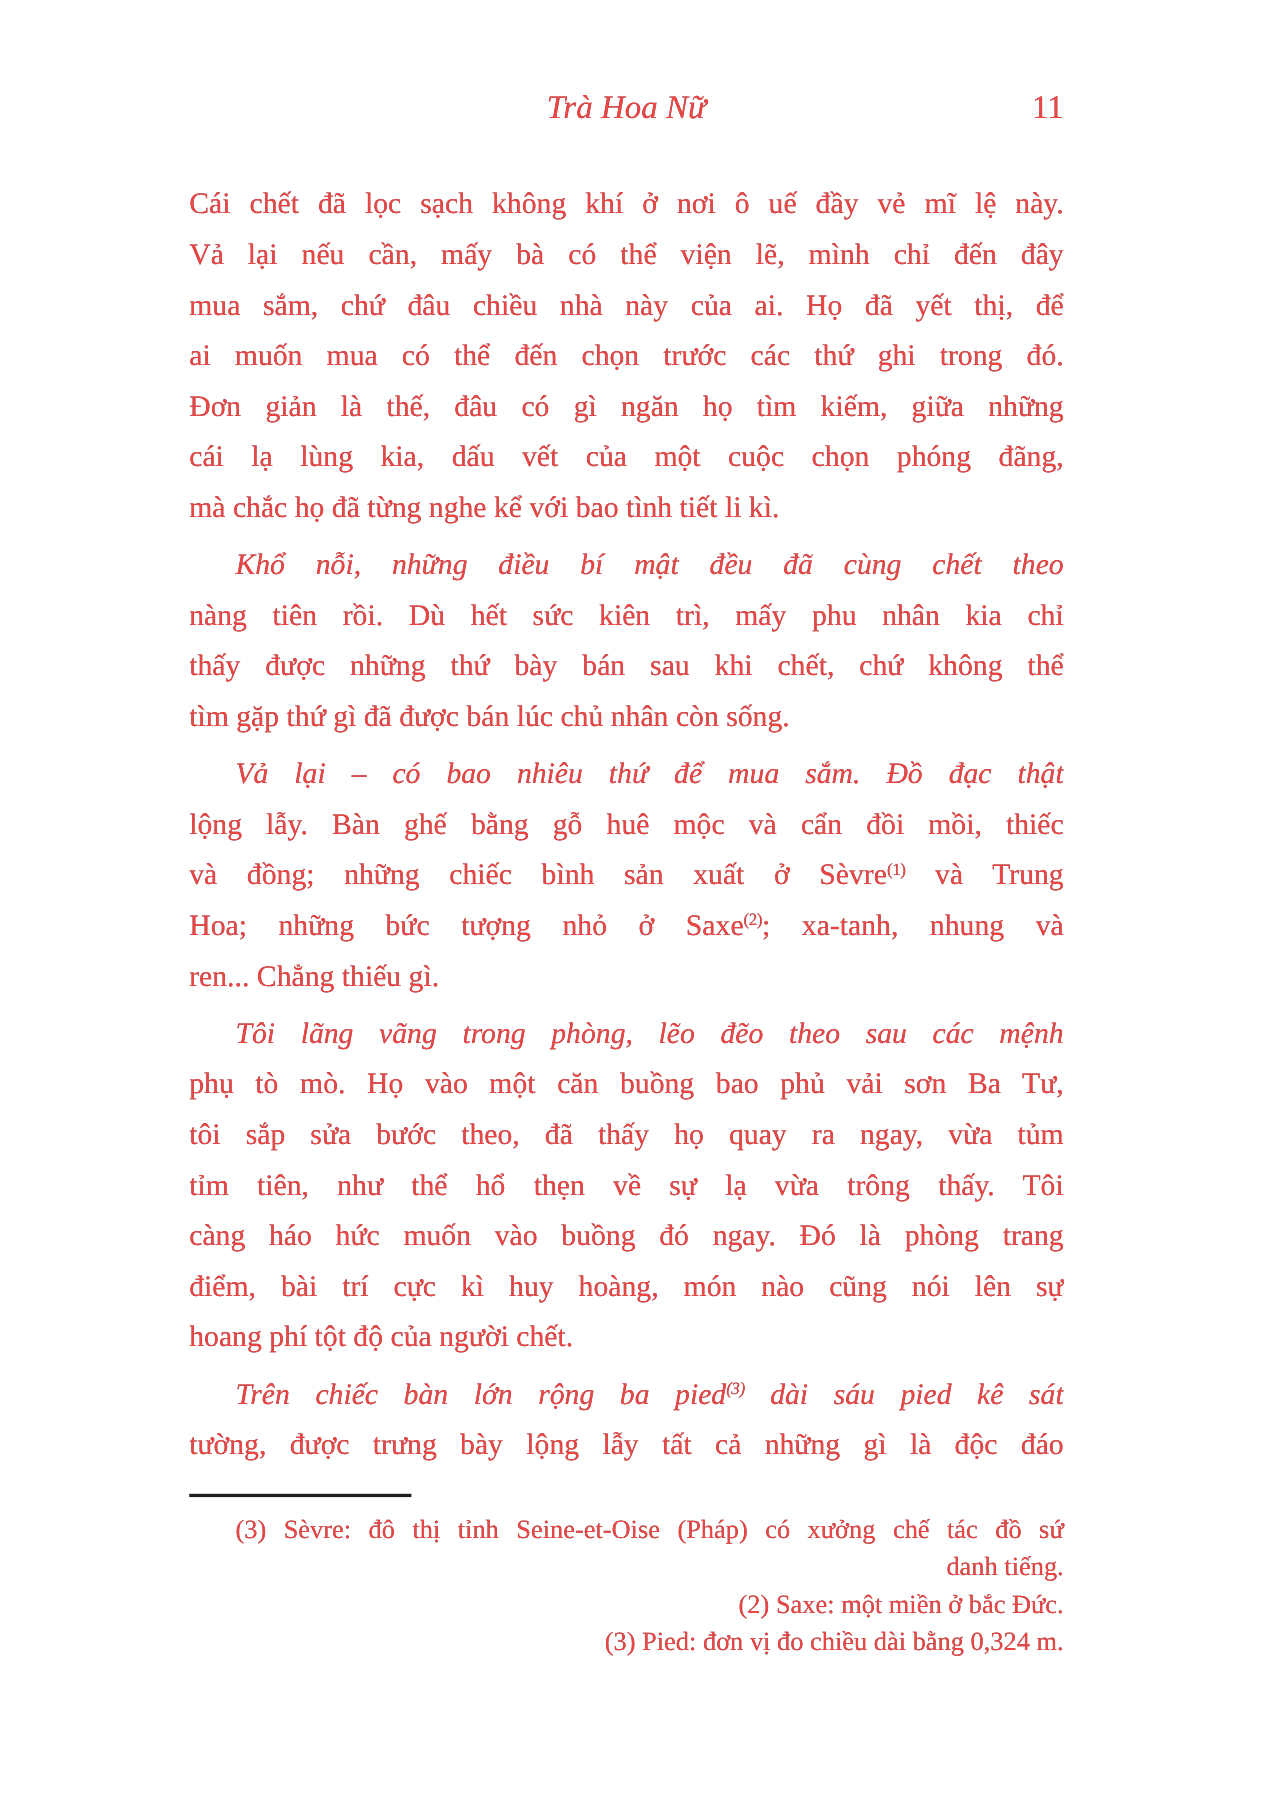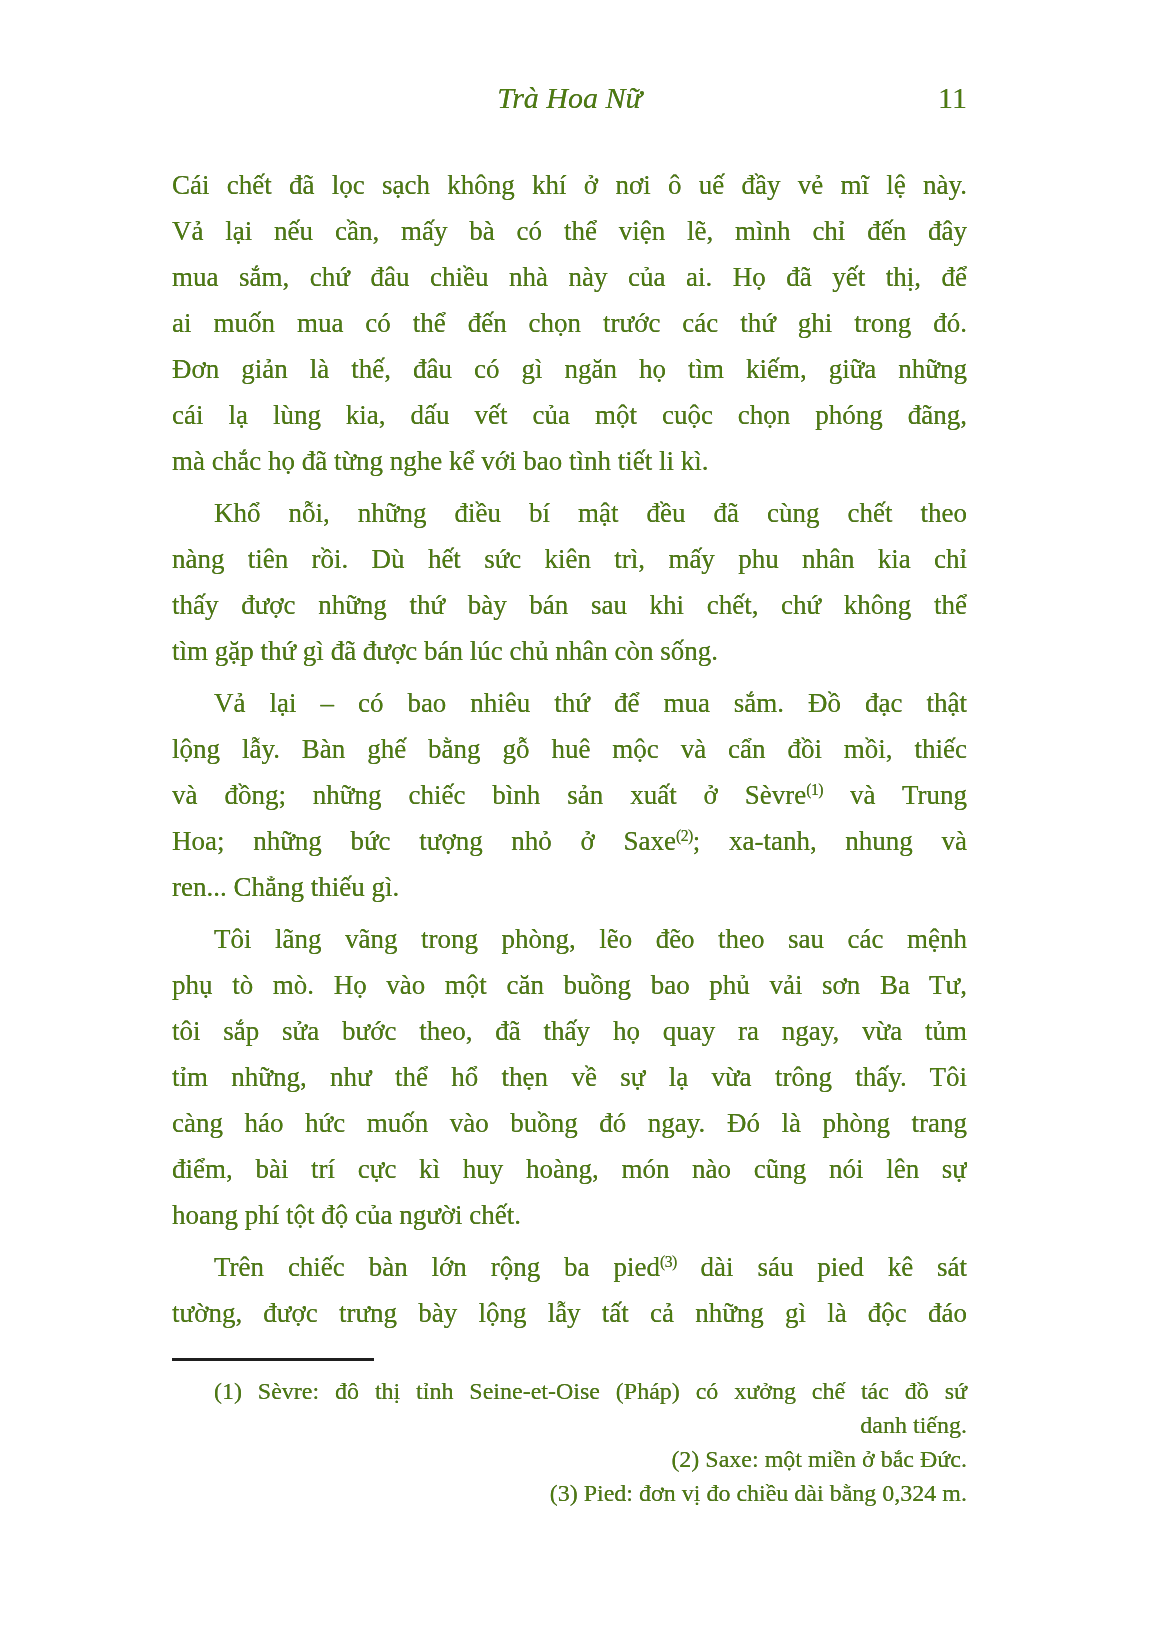--- a/index.html
+++ b/index.html
@@ -2,21 +2,21 @@
 <html lang="vi"><head>
 <meta charset="utf-8">
 <style>
   html, body { margin: 0; padding: 0; }
   .page {
     position: relative;
     width: 1158px;
     height: 1646px;
     background: #ffffff;
     font-family: "Liberation Serif", "DejaVu Serif", serif;
-    color: #4d7c0f;
+    color: #ef4444;
     overflow: hidden;
     text-shadow: 0 0 0.5px rgba(0,0,0,0.65);
   }
   
   .runhead {
     position: absolute;
     top: 80px;
     left: 172px;
     width: 795px;
     height: 40px;
@@ -45,21 +45,21 @@
   }
   .para { margin: 0 0 6px 0; }
   .para:last-child { margin-bottom: 0; }
   .line {
     height: 46px;
     overflow: hidden;
     text-align: justify;
     text-align-last: justify;
   }
   .line.lastleft { text-align-last: left; }
-  .line.indent { text-indent: 42px; }
+  .line.indent { text-indent: 42px; font-style: italic; }
   sup.fnref {
     font-size: 0.58em;
     line-height: 0;
     vertical-align: 9px;
     letter-spacing: -0.5px;
   }
   
   .footnotes {
     position: absolute;
     top: 1358px;
@@ -109,36 +109,36 @@
         <div class="line indent">Vả lại – có bao nhiêu thứ để mua sắm. Đồ đạc thật</div>
         <div class="line">lộng lẫy. Bàn ghế bằng gỗ huê mộc và cẩn đồi mồi, thiếc</div>
         <div class="line">và đồng; những chiếc bình sản xuất ở Sèvre<sup class="fnref">(1)</sup> và Trung</div>
         <div class="line">Hoa; những bức tượng nhỏ ở Saxe<sup class="fnref">(2)</sup>; xa-tanh, nhung và</div>
         <div class="line lastleft">ren... Chẳng thiếu gì.</div>
       </div>
       <div class="para">
         <div class="line indent">Tôi lãng vãng trong phòng, lẽo đẽo theo sau các mệnh</div>
         <div class="line">phụ tò mò. Họ vào một căn buồng bao phủ vải sơn Ba Tư,</div>
         <div class="line">tôi sắp sửa bước theo, đã thấy họ quay ra ngay, vừa tủm</div>
-        <div class="line">tỉm những, như thể hổ thẹn về sự lạ vừa trông thấy. Tôi</div>
+        <div class="line">tỉm tiên, như thể hổ thẹn về sự lạ vừa trông thấy. Tôi</div>
         <div class="line">càng háo hức muốn vào buồng đó ngay. Đó là phòng trang</div>
         <div class="line">điểm, bài trí cực kì huy hoàng, món nào cũng nói lên sự</div>
         <div class="line lastleft">hoang phí tột độ của người chết.</div>
       </div>
       <div class="para">
         <div class="line indent">Trên chiếc bàn lớn rộng ba pied<sup class="fnref">(3)</sup> dài sáu pied kê sát</div>
         <div class="line">tường, được trưng bày lộng lẫy tất cả những gì là độc đáo</div>
       </div>
     </div>
 
   <div class="footnotes">
     <div class="fnrule"></div>
 
   <div>
-        <div class="fnline indent justify">(1) Sèvre: đô thị tỉnh Seine-et-Oise (Pháp) có xưởng chế tác đồ sứ</div>
+        <div class="fnline indent justify">(3) Sèvre: đô thị tỉnh Seine-et-Oise (Pháp) có xưởng chế tác đồ sứ</div>
         <div class="fnline">danh tiếng.</div>
       </div>
       <div>
         <div class="fnline indent">(2) Saxe: một miền ở bắc Đức.</div>
       </div>
       <div>
         <div class="fnline indent">(3) Pied: đơn vị đo chiều dài bằng 0,324 m.</div>
       </div>
     </div>
 

